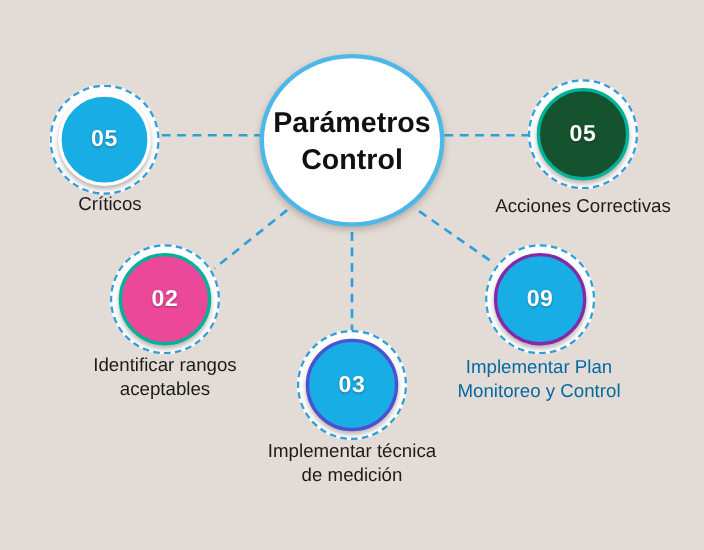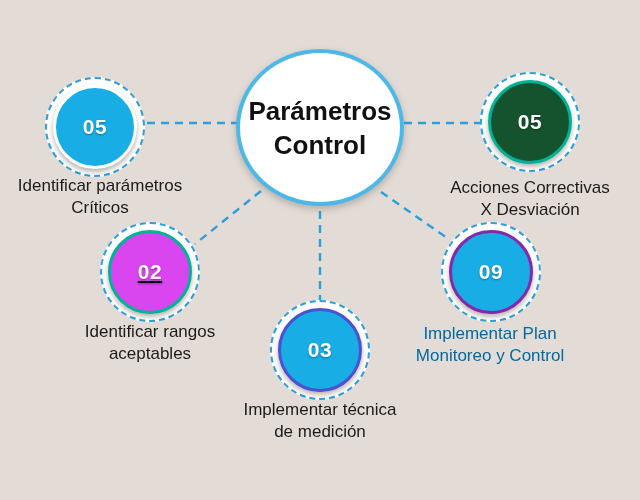--- a/index.html
+++ b/index.html
@@ -57,26 +57,25 @@
       <div>Control</div>
     </div>
   </div>
 
   <div class="node node-01" style="border-color: rgb(45, 159, 219);">
     <div class="node-circle" style="background-color: rgb(24, 173, 229); border-color: rgb(255, 255, 255);">
       <span class="node-number" style="color: rgb(255, 255, 255);">05</span>
     </div>
   </div>
   <div class="label label-01" style="color: rgb(27, 27, 27);">
-    <div>Identificar parámetros</div>
     <div>Críticos</div>
   </div>
 
   <div class="node node-02" style="border-color: rgb(45, 159, 219);">
-    <div class="node-circle" style="background-color: #d946ef; border-color: rgb(0, 179, 152); text-decoration: underline;">
+    <div class="node-circle" style="background-color: #ec4899; border-color: rgb(0, 179, 152);">
       <span class="node-number" style="color: rgb(255, 255, 255);">02</span>
     </div>
   </div>
   <div class="label label-02" style="color: rgb(27, 27, 27);">
     <div>Identificar rangos</div>
     <div>aceptables</div>
   </div>
 
   <div class="node node-03" style="border-color: rgb(45, 159, 219);">
     <div class="node-circle" style="background-color: rgb(24, 173, 229); border-color: rgb(74, 82, 209);">
@@ -98,16 +97,15 @@
     <div>Monitoreo y Control</div>
   </div>
 
   <div class="node node-05" style="border-color: rgb(45, 159, 219);">
     <div class="node-circle" style="background-color: #14532d; border-color: rgb(0, 179, 152);">
       <span class="node-number" style="color: rgb(255, 255, 255);">05</span>
     </div>
   </div>
   <div class="label label-05" style="color: rgb(27, 27, 27);">
     <div>Acciones Correctivas</div>
-    <div>X Desviación</div>
   </div>
 
 </div>
 
 </body></html>

